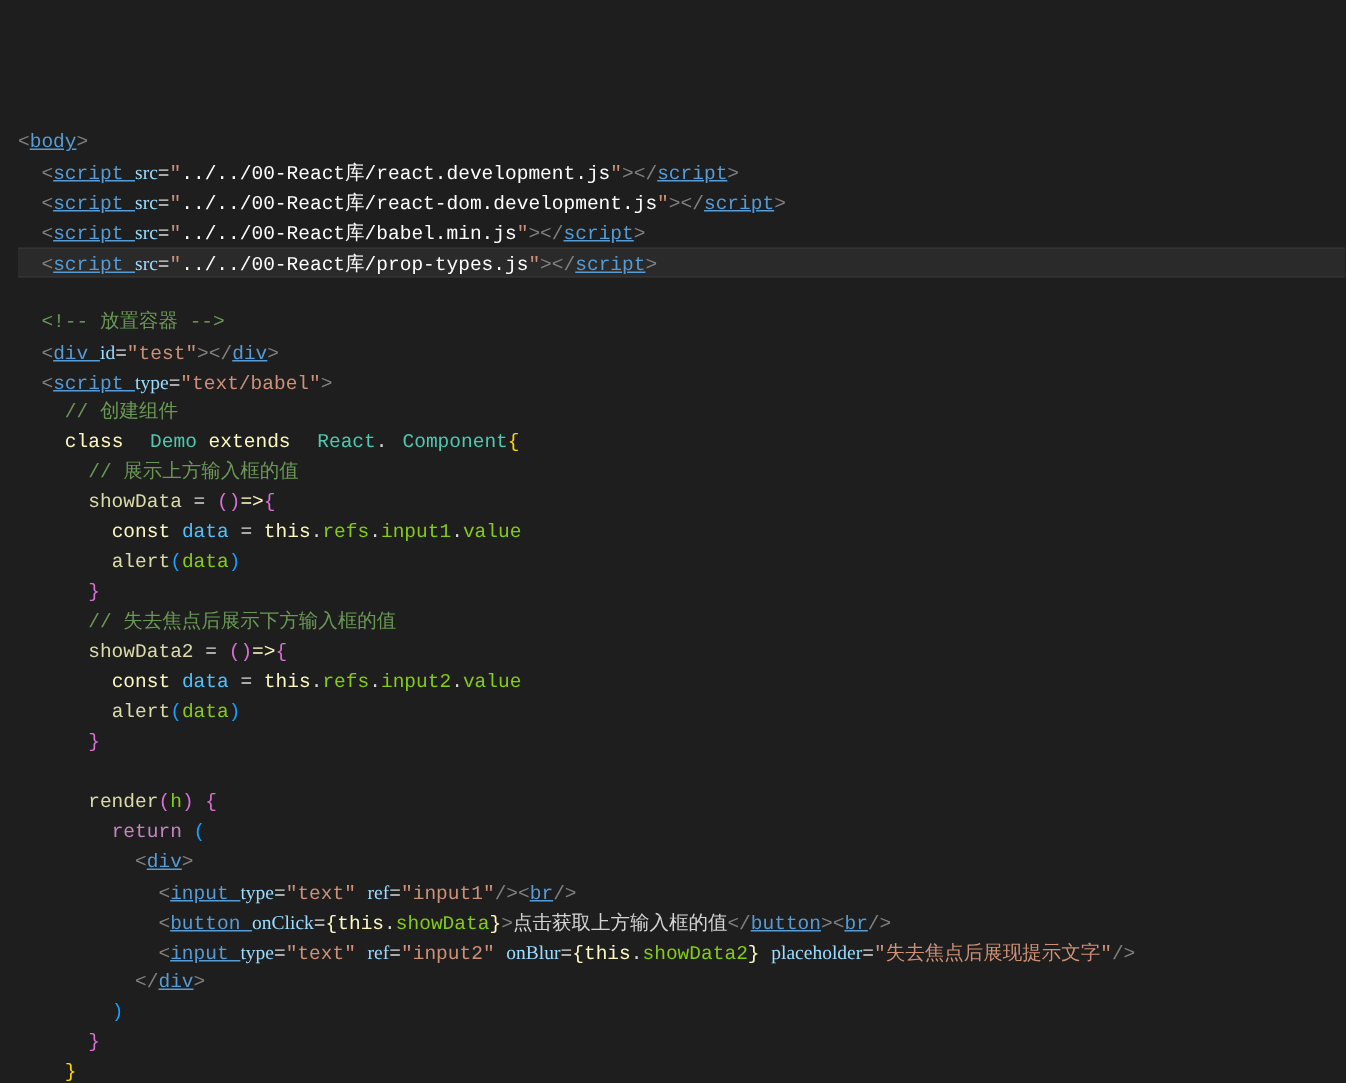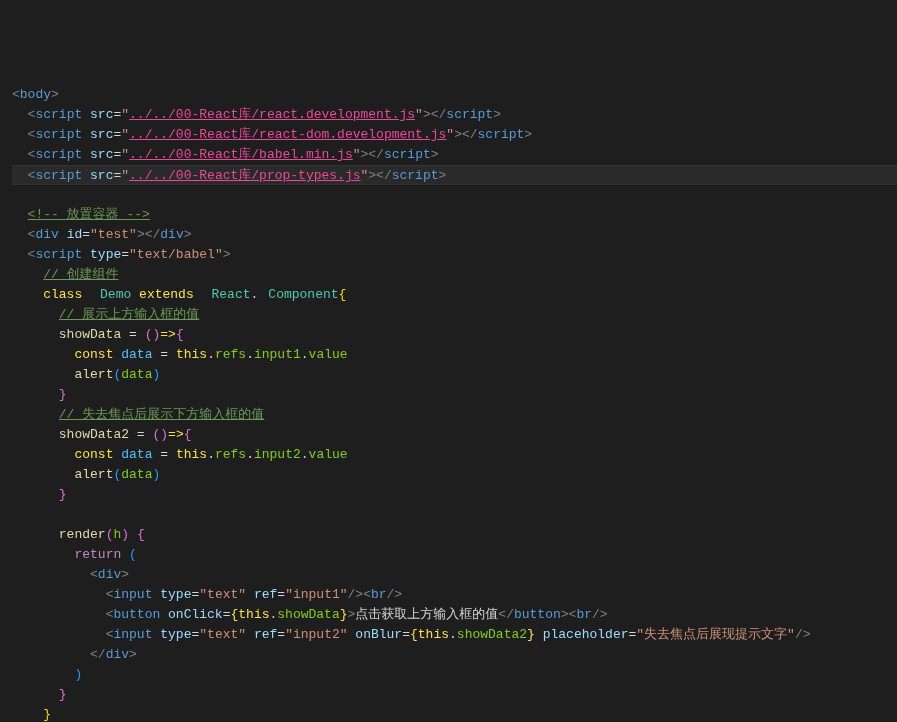--- a/index.html
+++ b/index.html
@@ -8,27 +8,27 @@
   font-family: Consolas, 'Courier New', monospace;
   font-size: 13px;
   line-height: 20px;
   white-space: pre;
   padding: 5px 0 5px 12px;
   color: #d4d4d4;
 }
 .line { height: 20px; }
 .line.highlighted { background: #2a2a2a; border-top: 1px solid #333; border-bottom: 1px solid #333; }
 .gray { color: #808080; }
-.tag { color: #569cd6; }
-.attr { color: #9cdcfe; }
+.tag { color: #569cd6; text-decoration: underline; }
+.attr { color: #9cdcfe; font-family: Liberation Serif, serif; }
 .op { color: #d4d4d4; }
 .str { color: #ce9178; }
-.str-u { color: #ec4899; text-decoration: underline; }
-.comment-green { color: #6a9955; text-decoration: underline; }
-.keyword-blue { color: #fde047; }
+.str-u { color: #ffffff; }
+.comment-green { color: #6a9955; }
+.keyword-blue { color: #fef9c3; }
 .keyword-purple { color: #c586c0; }
 .class-name { color: #4ec9b0; margin-left: 10px; }
 .fn { color: #dcdcaa; }
 .var { color: #84cc16; }
 .punct { color: #d4d4d4; }
 .brace { color: #ffd700; }
 .brace-purple { color: #da70d6; }
 .brace-blue { color: #179fff; }
 .const { color: #4fc1ff; }
 </style>

